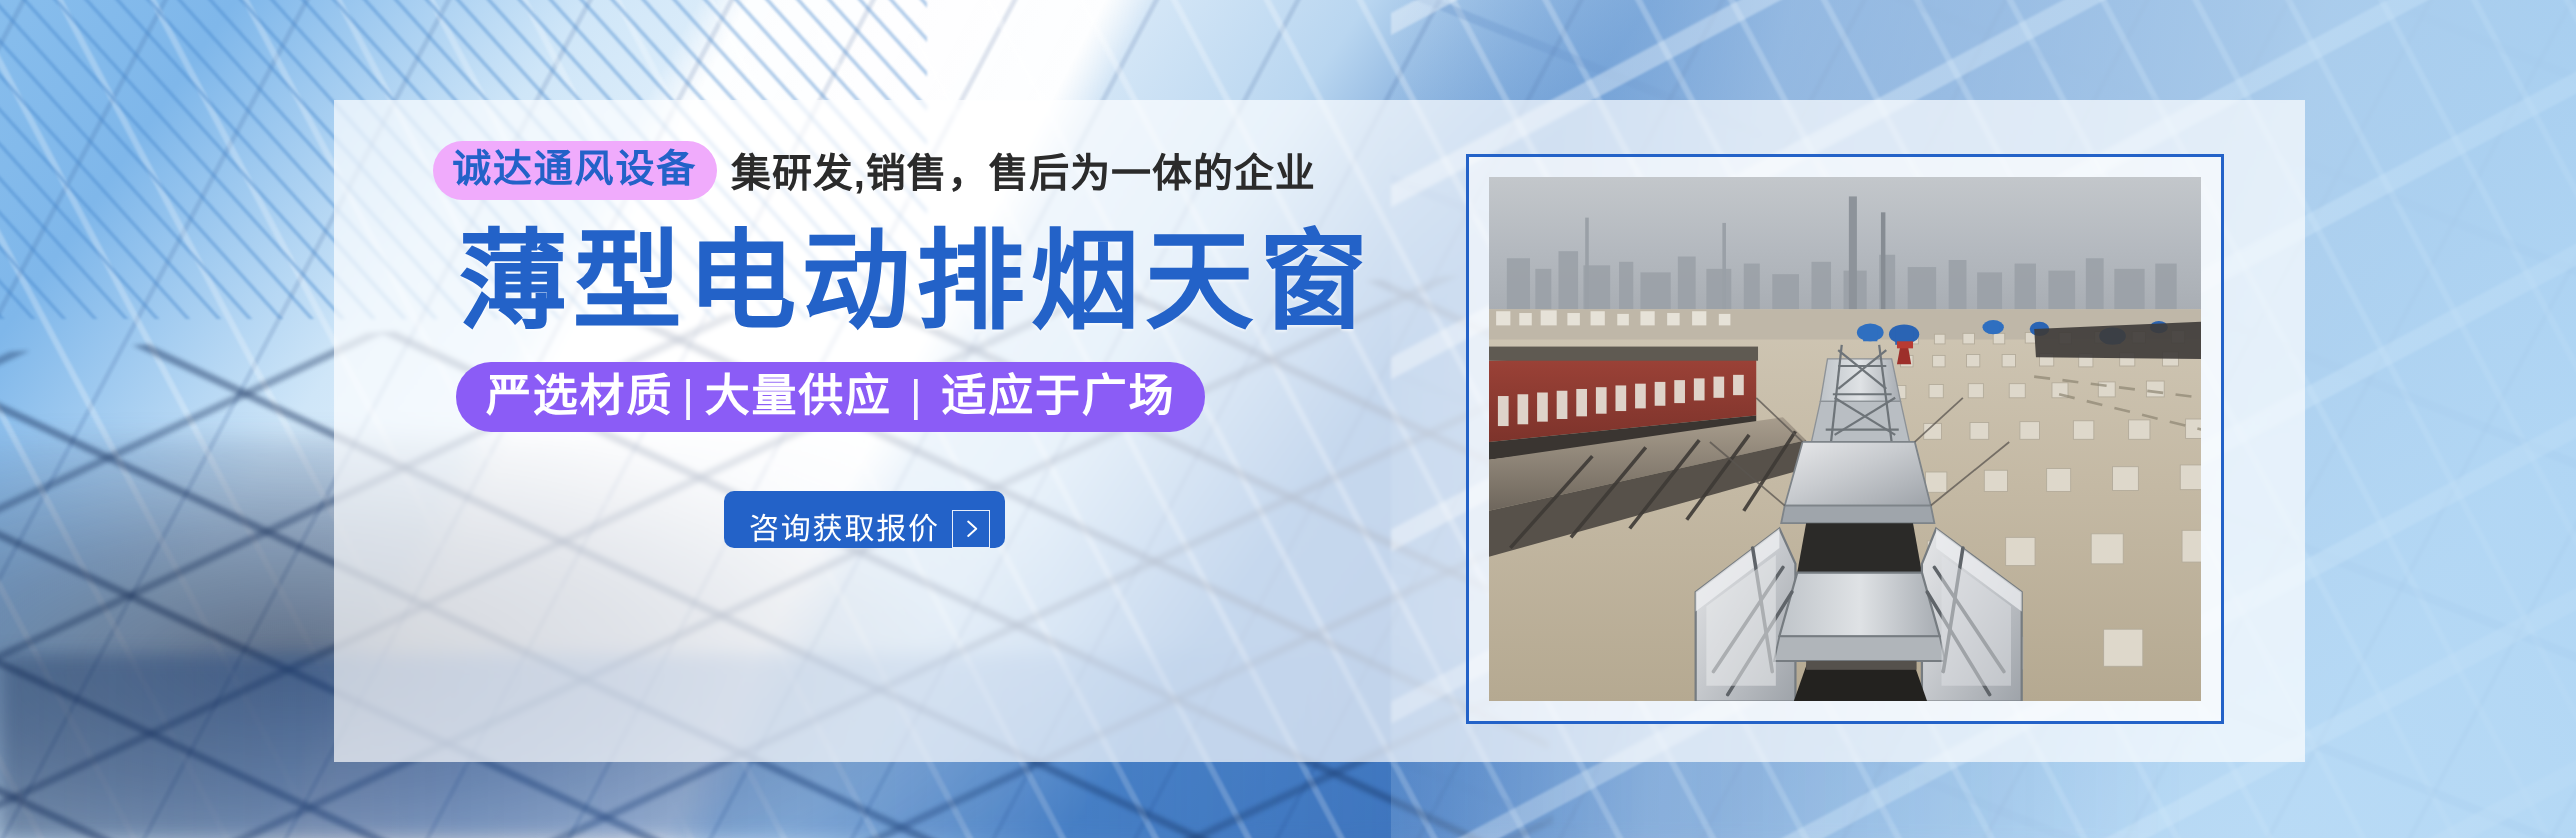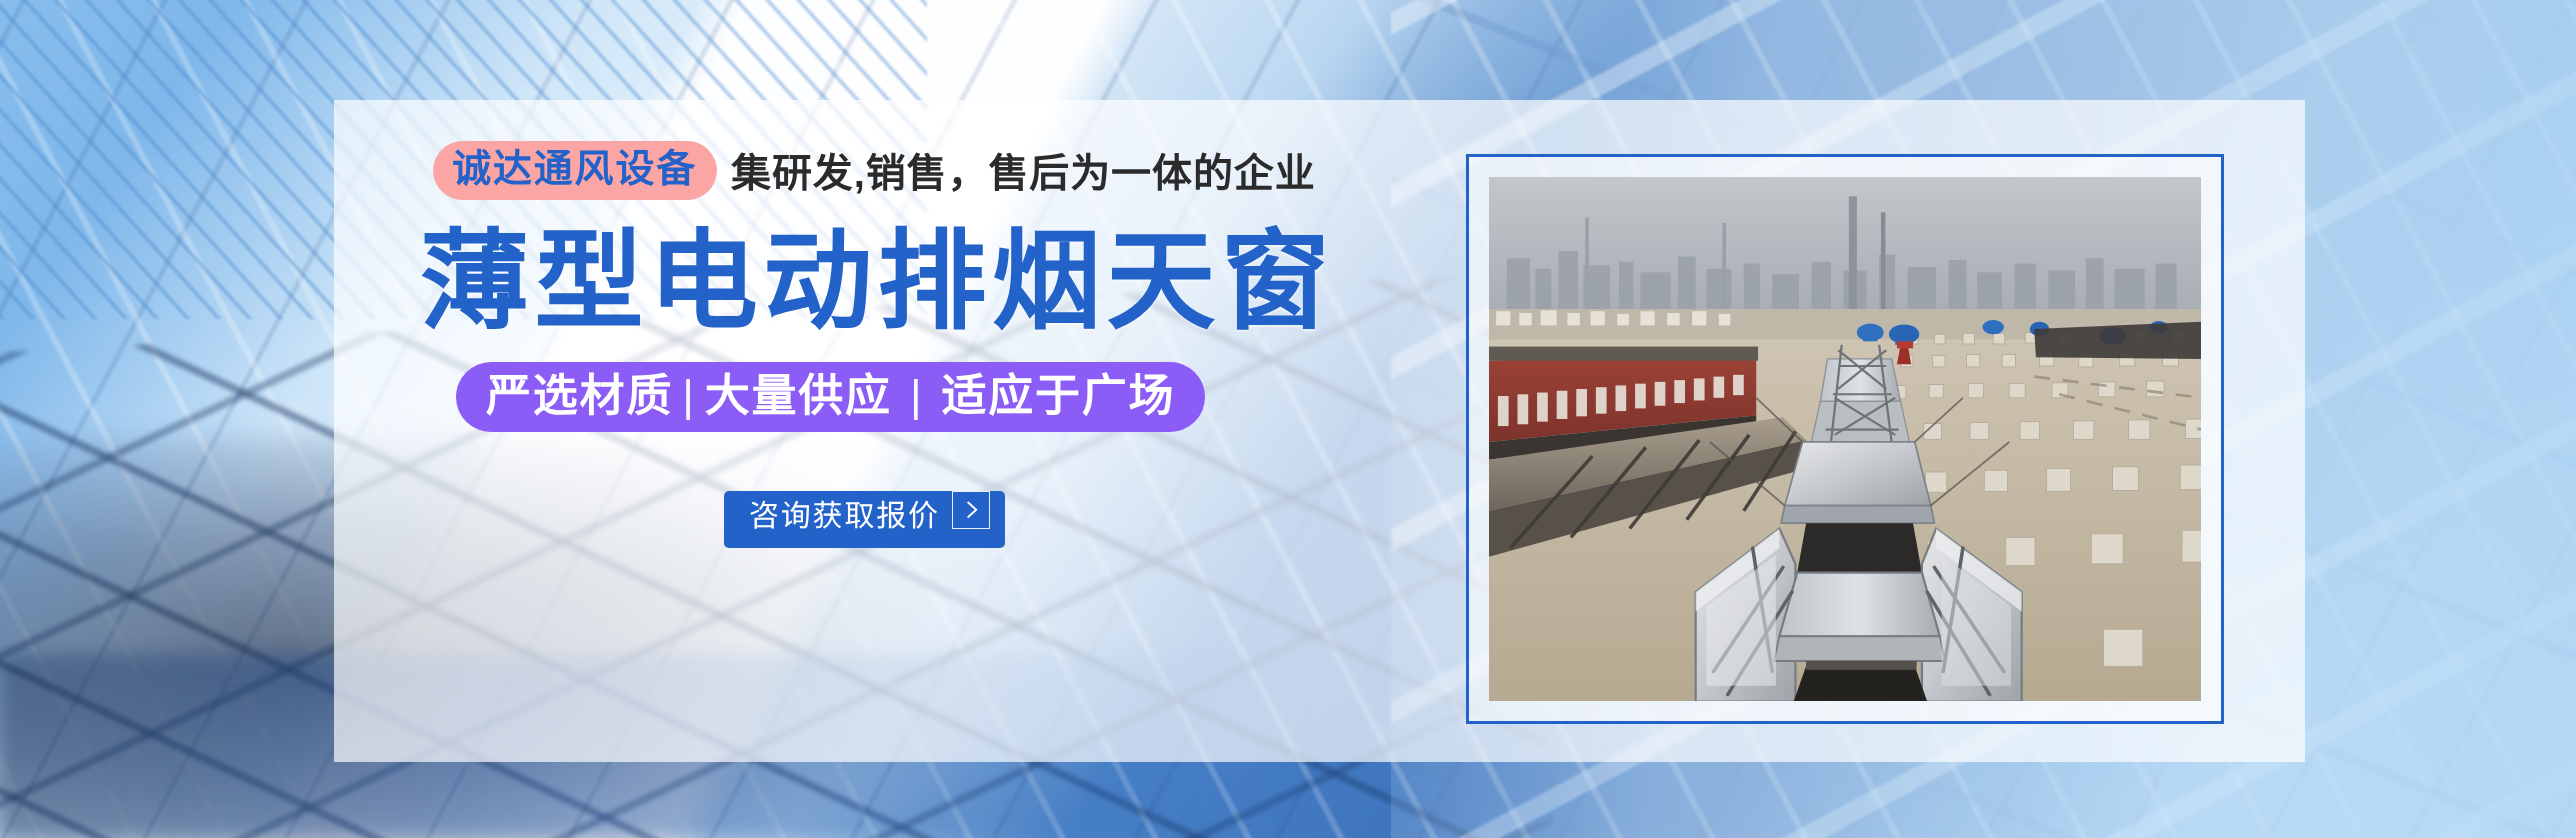--- a/index.html
+++ b/index.html
@@ -192,21 +192,21 @@
   .tagline-row {
     display: flex;
     align-items: center;
     height: 72px;
     margin-left: 12.5px;
   }
   .brand-pill {
     display: inline-flex;
     align-items: center;
     justify-content: center;
-    background: #fca5a5;
+    background: #f0abfc;
     color: #2362c8;
     font-size: 39px;
     font-weight: 700;
     letter-spacing: 1.8px;
     padding: 3.6px 19.7px 7.2px 19.7px;
     height: 59px;
     border-radius: 29.5px;
     white-space: nowrap;
     line-height: 1;
   }
@@ -221,20 +221,21 @@
 
   .headline {
     margin-top: 14.3px;
     color: #2362c8;
     font-size: 109px;
     font-weight: 700;
     letter-spacing: 5.4px;
     line-height: 1.12;
     white-space: nowrap;
     text-shadow: 0 1.8px 2.7px rgba(255,255,255,0.6);
+    text-align: center;
   }
 
   .feature-pill {
     margin-top: 19.7px;
     margin-left: 36px;
     display: inline-flex;
     align-items: center;
     justify-content: center;
     background: #8b5cf6;
     color: #ffffff;
@@ -263,24 +264,24 @@
     letter-spacing: 1.8px;
     white-space: nowrap;
   }
 
   .cta-wrap {
     margin-top: 59px;
     margin-left: 304px;
   }
   .cta {
     display: inline-flex;
-    align-items: flex-start;
+    align-items: flex-end;
     background: #2362c8;
     border: none;
-    border-radius: 5px;
+    border-radius: 10px;
     height: 57px;
     padding: 0 14.3px 0 25px;
     cursor: pointer;
     font-family: inherit;
   }
   .cta-label {
     color: #ffffff;
     font-size: 30px;
     font-weight: 500;
     letter-spacing: 1.8px;

